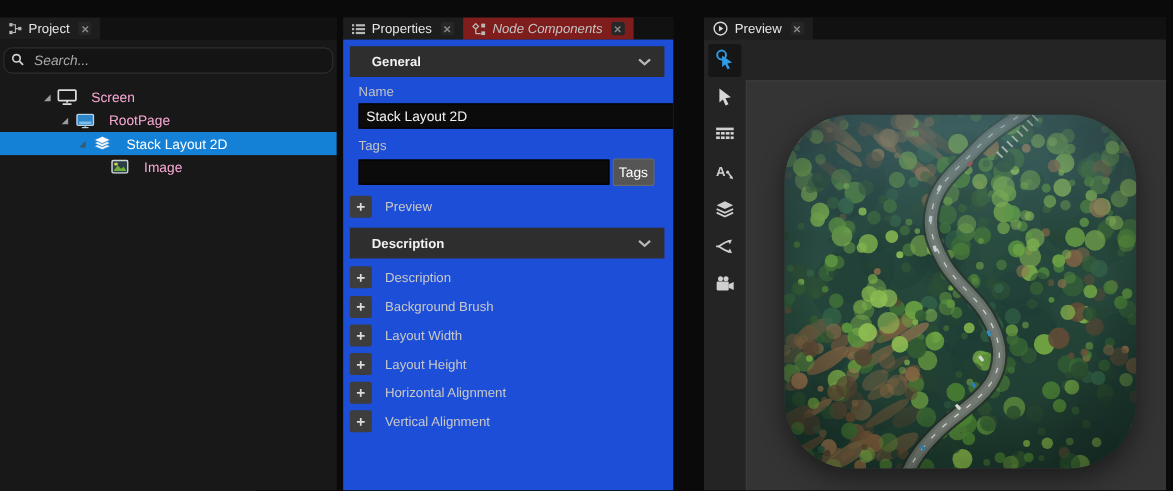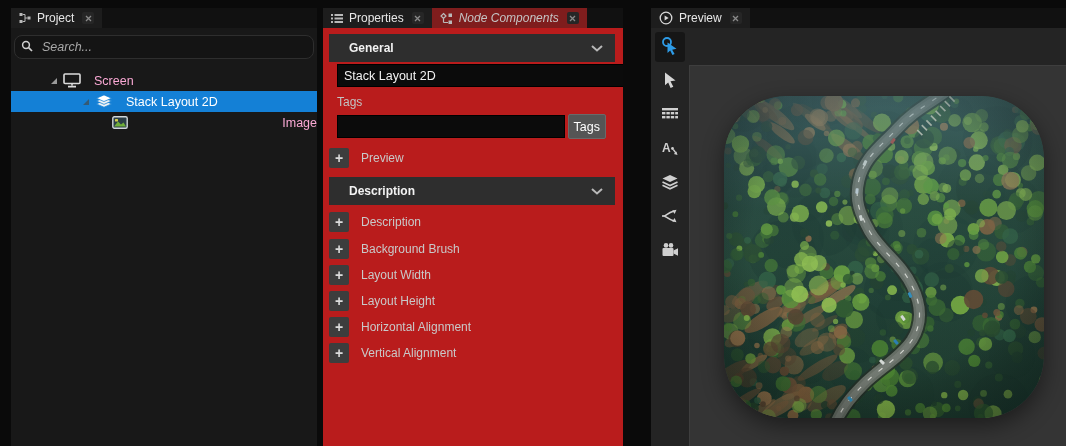--- a/index.html
+++ b/index.html
@@ -1,41 +1,41 @@
 <!DOCTYPE html>
 <html><head>
 <meta charset="utf-8">
 <style>
   html,body{margin:0;padding:0;background:#0a0a0a;}
   #app{position:relative;width:1066px;height:446px;background:#0a0a0a;
        font-family:"Liberation Sans",sans-serif;font-size:12px;color:#d8d8d8;overflow:hidden;}
-  .col{position:absolute;top:8px;bottom:0;margin-left:11px;}
+  .col{position:absolute;top:16px;bottom:0;}
   .col.left{left:0;width:306px;background:#161616;}
   .col.mid{left:312px;width:300px;background:#232323;}
   .col.right{left:640px;width:420px;background:#1c1c1c;}
   
   .tabbar{position:absolute;left:0;right:0;top:0;height:20px;background:#111;display:flex;align-items:stretch;}
   .tab{display:flex;align-items:center;gap:6px;padding:0 8px;background:#1d1d1d;color:#e6e6e6;cursor:default;}
   .tab.inactive{background:#7f1d1d;color:#c4c4c4;font-style:italic;}
   .tab .ticon{display:flex;align-items:center;}
   .closebox{width:12px;height:12px;border-radius:2px;background:#262626;display:flex;align-items:center;justify-content:center;margin-left:2px;}
   
   .leftbody{position:absolute;top:20px;left:0;right:0;bottom:0;background:#181818;}
   .searchbox{display:flex;align-items:center;gap:7px;margin:7px 3px 0 3px;height:22px;background:#141414;border:1px solid #2e2e2e;border-radius:8px;padding:0 6px;}
   .searchbox input{flex:1;background:transparent;border:none;outline:none;color:#cfcfcf;font-style:italic;font-size:12.5px;font-family:"Liberation Sans",sans-serif;}
   .searchbox input::placeholder{color:#a8a8a8;}
   .tree{margin-top:11px;}
   .trow{display:flex;align-items:center;height:21px;color:#f9a8d4;}
   .trow.selected{background:#1480d6;color:#fff;}
   .twisty{width:10px;display:flex;justify-content:center;margin-right:4px;}
   .ticn{width:18px;height:16px;display:flex;align-items:center;justify-content:center;margin-right:13px;}
   .tlabel{font-size:12.5px;}
-  .ind0{padding-left:38px;} .ind1{padding-left:54px;} .ind2{padding-left:70px;} .ind3{padding-left:100px;justify-content:space-between;}
+  .ind0{padding-left:38px;} .ind1{padding-left:54px;} .ind2{padding-left:70px;} .ind3{padding-left:100px;}
   
-  .midbody{position:absolute;top:20px;left:0;right:0;bottom:0;background:#b91c1c;overflow:hidden;}
+  .midbody{position:absolute;top:20px;left:0;right:0;bottom:0;background:#1d4ed8;overflow:hidden;}
   .sec{height:28px;margin:9px 8px 0 6px;background:#2e2e2e;display:flex;align-items:center;
        padding:0 12px 0 20px;font-weight:bold;color:#f2f2f2;}
   .sec.first{margin-top:6px;}
   .sec .spacer{flex:1;}
   .flabel{margin:8px 0 0 14px;color:#c2c2c2;height:16px;}
   .flabel.name{margin-top:6px;}
   .txtinput{display:block;margin:2px 17px 0 14px;height:21px;width:289px;background:#0b0b0b;border:1px solid #000;
        color:#f2f2f2;font-size:12.5px;padding:0 6px;font-family:"Liberation Sans",sans-serif;outline:none;}
   .tagsrow{display:flex;align-items:center;margin:3px 17px 0 14px;}
   .tagsrow .txtinput{margin:0;flex:1;width:auto;}
@@ -99,20 +99,35 @@
           </span>
           <span class="ticn">
             <svg width="18" height="15" viewBox="0 0 18 15">
                 <rect x="1" y="1" width="16" height="9.5" rx="1" fill="none" stroke="#dcdcdc" stroke-width="1.6"></rect>
                 <path d="M9 10.5 V12.5 M5 13.6 H13" stroke="#dcdcdc" stroke-width="1.6"></path>
               </svg>
           </span>
           <span class="tlabel">Screen</span>
         </div>
 
+        <div class="trow ind1">
+          <span class="twisty">
+            <svg width="8" height="8" viewBox="0 0 8 8">
+                <path d="M7 1 L7 7 L1 7 Z" fill="#9a9a9a"></path>
+              </svg>
+          </span>
+          <span class="ticn">
+            <svg width="17" height="14" viewBox="0 0 17 14">
+                <rect x="1" y="1" width="15" height="10" rx="1" fill="#2e86c8" stroke="#bcd2e2" stroke-width="1.3"></rect>
+                <rect x="3" y="7.5" width="11" height="2.2" fill="#7fc0ea"></rect>
+                <path d="M8.5 11 V12.3 M5.5 13 H11.5" stroke="#bcd2e2" stroke-width="1.3"></path>
+              </svg>
+          </span>
+          <span class="tlabel">RootPage</span>
+        </div>
 
         <div class="trow ind2 selected">
           <span class="twisty">
             <svg width="8" height="8" viewBox="0 0 8 8">
                 <path d="M7 1 L7 7 L1 7 Z" fill="#355a74"></path>
               </svg>
           </span>
           <span class="ticn">
             <svg width="19" height="16" viewBox="0 0 19 16">
                 <g>
@@ -186,20 +201,21 @@
       <div class="sec first">
         <span>General</span>
         <span class="spacer"></span>
         <span>
           <svg width="12" height="7" viewBox="0 0 12 7">
               <path d="M1 1 L6 5.5 L11 1" stroke="#b8b8b8" stroke-width="2" fill="none"></path>
             </svg>
         </span>
       </div>
 
+      <div class="flabel name">Name</div>
       <input class="txtinput" value="Stack Layout 2D" style="">
 
       <div class="flabel">Tags</div>
       <div class="tagsrow">
         <input class="txtinput" value="" style="">
         <span class="tagsbtn">Tags</span>
       </div>
 
       <div class="prow mt9">
         <span class="plus">+</span>

